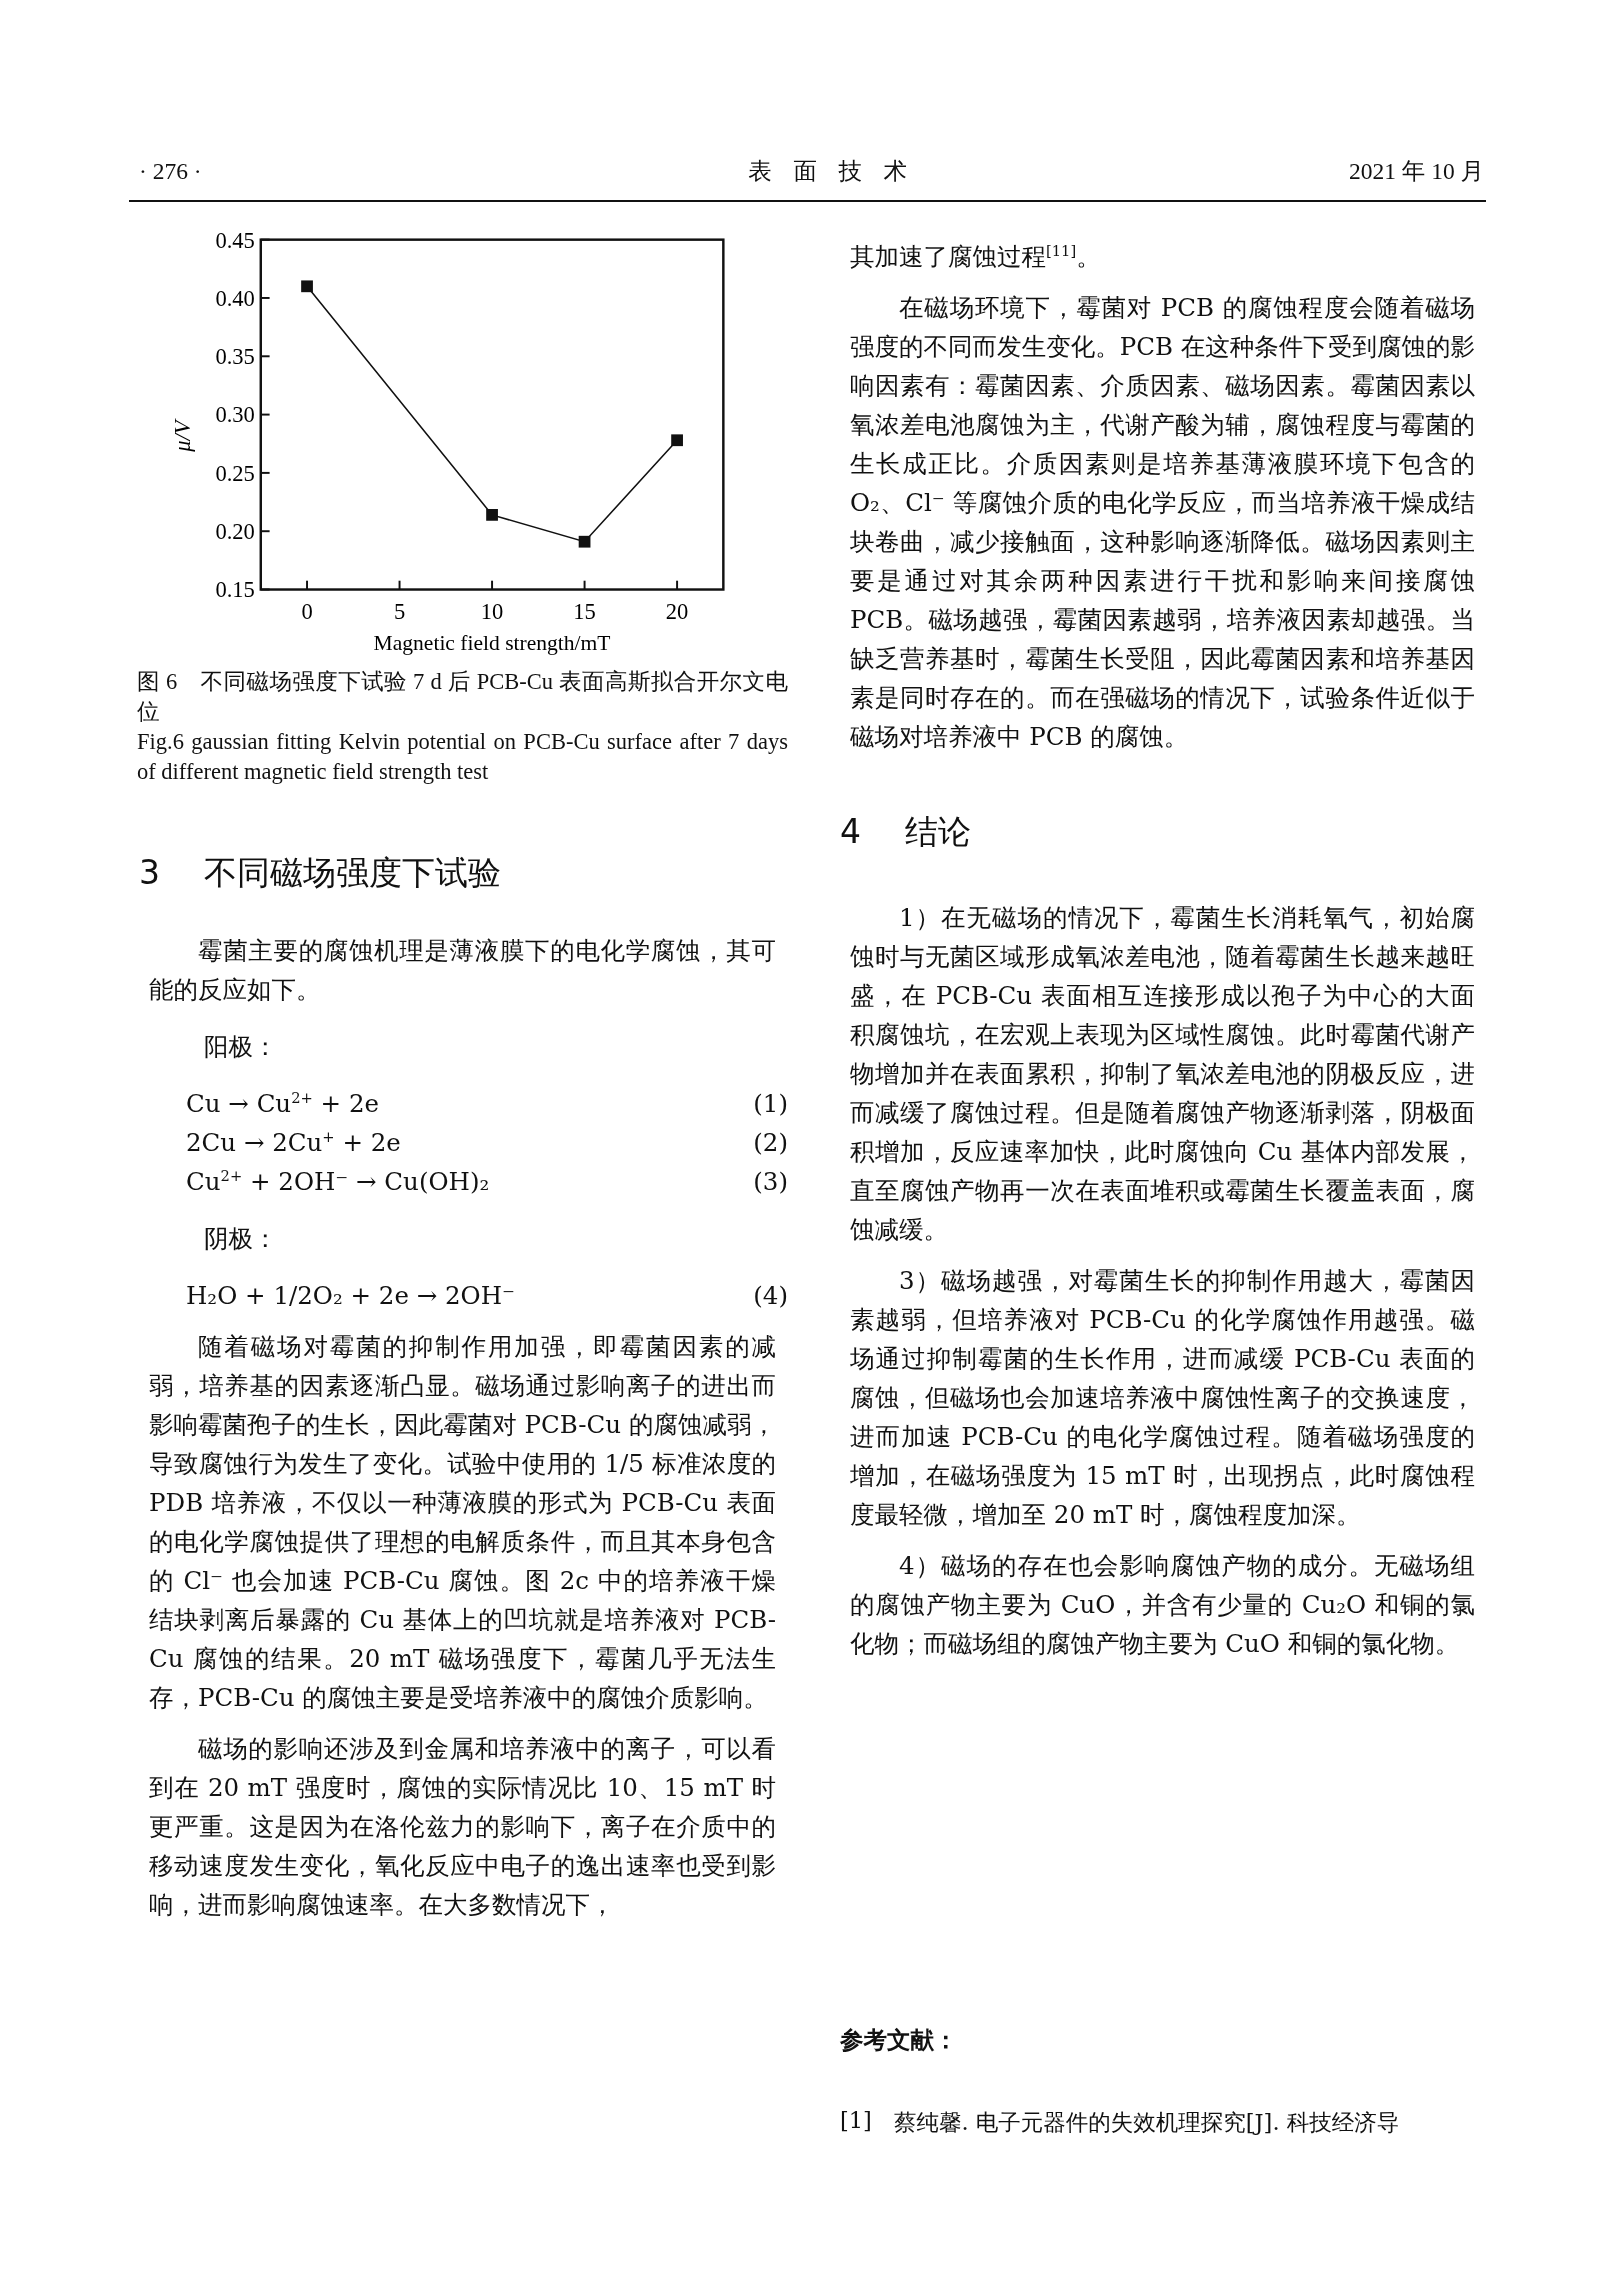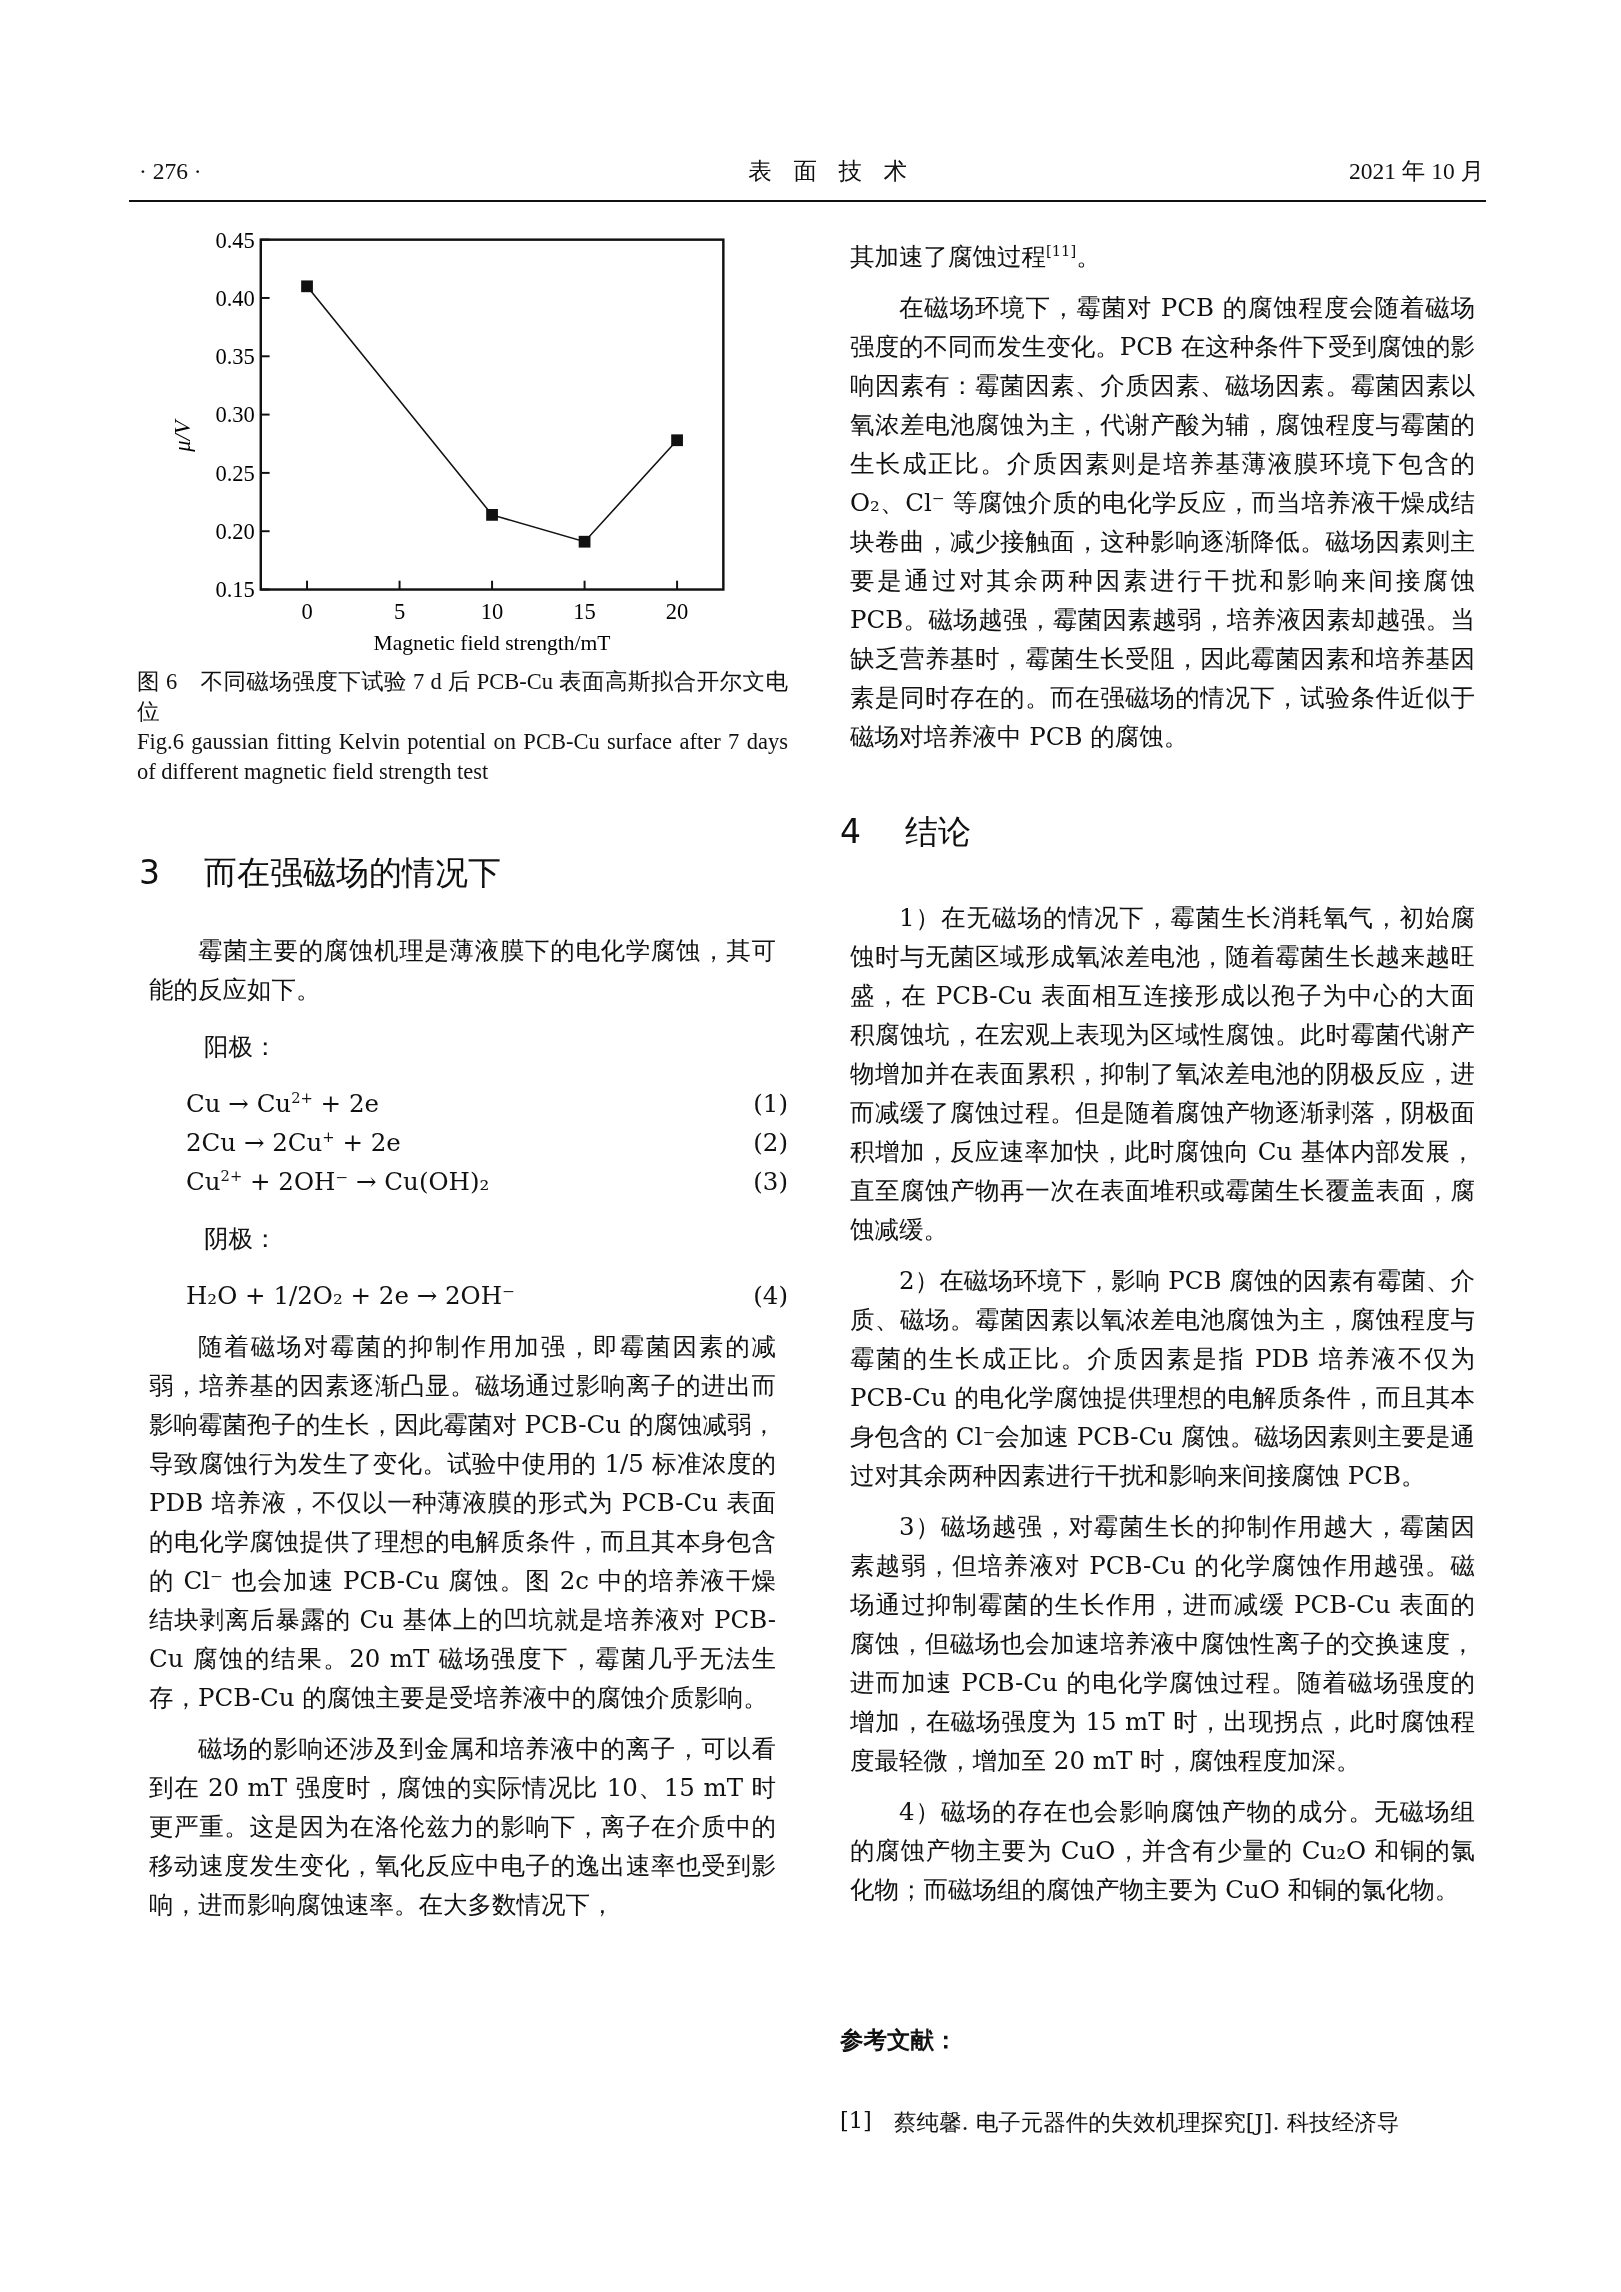--- a/index.html
+++ b/index.html
@@ -79,21 +79,21 @@
       <rect x="534.8" y="215.67999999999998" width="12" height="12" fill="#111"></rect>
     </svg>
 </div>
 
 <div class="abs caption" style="left:137px; top:667px; width:651px;">
   <p class="caption-cn">图 6　不同磁场强度下试验 7 d 后 PCB-Cu 表面高斯拟合开尔文电位</p>
   <p class="caption-en">Fig.6 gaussian fitting Kelvin potential on PCB-Cu surface after 7 days of different magnetic field strength test</p>
 </div>
 
 <div class="sec-head" style="left:139px; top:851px;">
-  <span class="sec-num">3</span><span>而在强磁场的情况下</span>
+  <span class="sec-num">3</span><span>不同磁场强度下试验</span>
 </div>
 
 <div class="col col-left" style="top:919px;">
   <p class="p">霉菌主要的腐蚀机理是薄液膜下的电化学腐蚀，其可能的反应如下。</p>
   <p class="eq-label">阳极：</p>
   <div class="eq-line">
     <span><span>Cu → Cu</span><sup>2+</sup><span> + 2e</span></span>
     <span>(1)</span>
   </div>
   <div class="eq-line">
@@ -117,21 +117,20 @@
   <p class="p noindent"><span>其加速了腐蚀过程</span><sup>[11]</sup><span>。</span></p>
   <p class="p">在磁场环境下，霉菌对 PCB 的腐蚀程度会随着磁场强度的不同而发生变化。PCB 在这种条件下受到腐蚀的影响因素有：霉菌因素、介质因素、磁场因素。霉菌因素以氧浓差电池腐蚀为主，代谢产酸为辅，腐蚀程度与霉菌的生长成正比。介质因素则是培养基薄液膜环境下包含的 O₂、Cl⁻ 等腐蚀介质的电化学反应，而当培养液干燥成结块卷曲，减少接触面，这种影响逐渐降低。磁场因素则主要是通过对其余两种因素进行干扰和影响来间接腐蚀 PCB。磁场越强，霉菌因素越弱，培养液因素却越强。当缺乏营养基时，霉菌生长受阻，因此霉菌因素和培养基因素是同时存在的。而在强磁场的情况下，试验条件近似于磁场对培养液中 PCB 的腐蚀。</p>
 </div>
 
 <div class="sec-head" style="left:840px; top:810px;">
   <span class="sec-num">4</span><span>结论</span>
 </div>
 
 <div class="col col-right" style="top:886px;">
   <p class="p">1）在无磁场的情况下，霉菌生长消耗氧气，初始腐蚀时与无菌区域形成氧浓差电池，随着霉菌生长越来越旺盛，在 PCB-Cu 表面相互连接形成以孢子为中心的大面积腐蚀坑，在宏观上表现为区域性腐蚀。此时霉菌代谢产物增加并在表面累积，抑制了氧浓差电池的阴极反应，进而减缓了腐蚀过程。但是随着腐蚀产物逐渐剥落，阴极面积增加，反应速率加快，此时腐蚀向 Cu 基体内部发展，直至腐蚀产物再一次在表面堆积或霉菌生长覆盖表面，腐蚀减缓。</p>
-  <p class="p">2）在磁场环境下，影响 PCB 腐蚀的因素有霉菌、介质、磁场。霉菌因素以氧浓差电池腐蚀为主，腐蚀程度与霉菌的生长成正比。介质因素是指 PDB 培养液不仅为 PCB-Cu 的电化学腐蚀提供理想的电解质条件，而且其本身包含的 Cl⁻会加速 PCB-Cu 腐蚀。磁场因素则主要是通过对其余两种因素进行干扰和影响来间接腐蚀 PCB。</p>
   <p class="p">3）磁场越强，对霉菌生长的抑制作用越大，霉菌因素越弱，但培养液对 PCB-Cu 的化学腐蚀作用越强。磁场通过抑制霉菌的生长作用，进而减缓 PCB-Cu 表面的腐蚀，但磁场也会加速培养液中腐蚀性离子的交换速度，进而加速 PCB-Cu 的电化学腐蚀过程。随着磁场强度的增加，在磁场强度为 15 mT 时，出现拐点，此时腐蚀程度最轻微，增加至 20 mT 时，腐蚀程度加深。</p>
   <p class="p">4）磁场的存在也会影响腐蚀产物的成分。无磁场组的腐蚀产物主要为 CuO，并含有少量的 Cu₂O 和铜的氯化物；而磁场组的腐蚀产物主要为 CuO 和铜的氯化物。</p>
 </div>
 
 <div class="abs refs-title" style="left:840px; top:2024px;">参考文献：</div>
 <div class="abs ref-item" style="left:840px; top:2107px; width:647px;">
   <span class="ref-num">[1]</span>
   <span>蔡纯馨. 电子元器件的失效机理探究[J]. 科技经济导</span>
 </div>
 

